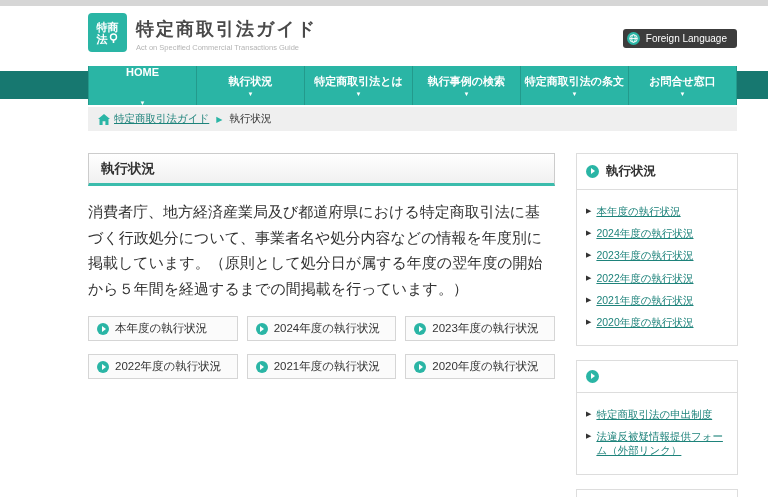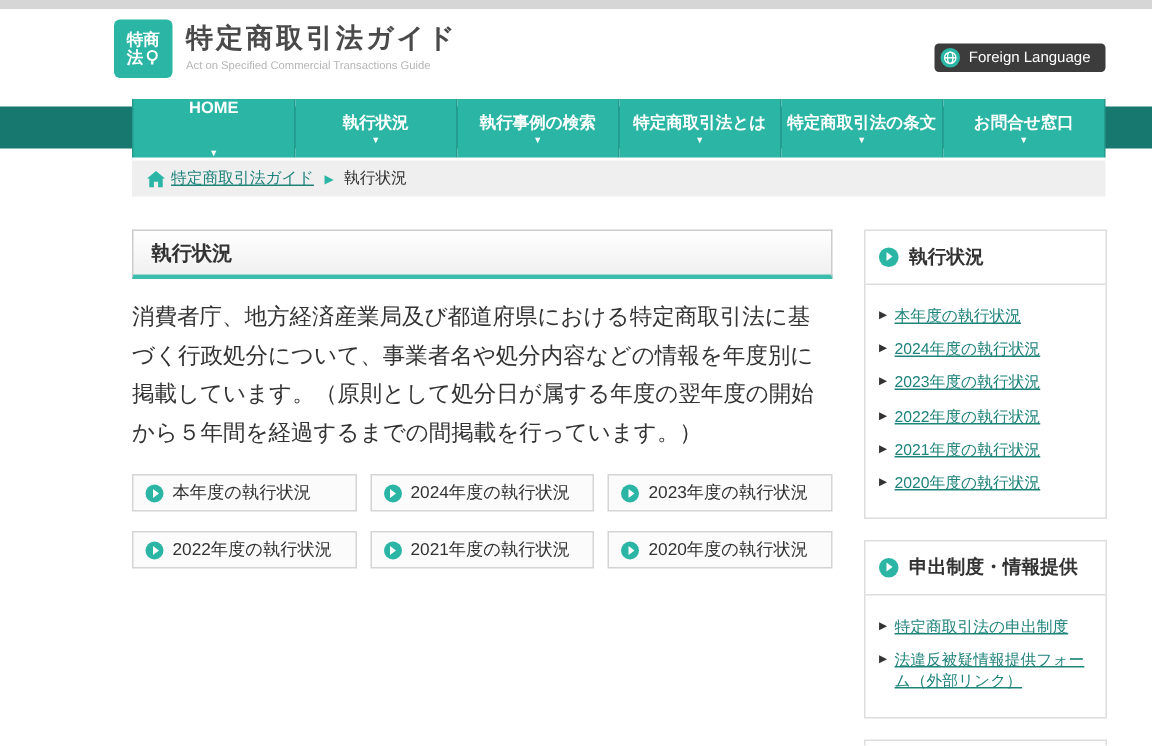--- a/index.html
+++ b/index.html
@@ -5,21 +5,21 @@
   * { margin:0; padding:0; box-sizing:border-box; }
   html,body { width:768px; height:497px; background:#fff; overflow:hidden;
     font-family:"Liberation Sans","DejaVu Sans",sans-serif; color:#333; }
   a { cursor:pointer; }
 
   
   .top-strip { height:6px; background:#d6d6d6; width:768px; }
 
   
   .header { height:60px; position:relative; background:#fff; }
-  .brand { position:absolute; left:76px; top:7px; display:flex; align-items:flex-start; }
+  .brand { position:absolute; left:88px; top:7px; display:flex; align-items:flex-end; }
   .logo-badge { width:39px; height:39px; background:#2ab5a5; border-radius:4px;
     color:#fff; display:flex; flex-direction:column; align-items:center; justify-content:center;
     font-weight:bold; font-size:11px; line-height:12px; }
   .logo-badge .row2 { display:flex; align-items:center; gap:1px; }
   .brand-text { margin-left:9px; }
   .brand-title { font-size:18px; font-weight:bold; color:#4a4a4a; letter-spacing:2px; }
   .brand-sub { font-size:7.5px; color:#b5b5b5; margin-top:2px; }
 
   .header-right { position:absolute; right:31px; top:5px; text-align:right; }
   .tts-link { display:inline-flex; align-items:center; gap:3px; font-size:9.5px;
@@ -123,25 +123,25 @@
   <div class="nav">
     <div class="nav-item">
       <span>HOME</span>
       <span class="caret">▼</span>
     </div>
     <div class="nav-item">
       <span>執行状況</span>
       <span class="caret">▼</span>
     </div>
     <div class="nav-item">
+      <span>特定商取引法とは</span>
+      <span class="caret">▼</span>
+    </div>
+    <div class="nav-item">
       <span>執行事例の検索</span>
-      <span class="caret">▼</span>
-    </div>
-    <div class="nav-item">
-      <span>特定商取引法とは</span>
       <span class="caret">▼</span>
     </div>
     <div class="nav-item">
       <span>特定商取引法の条文</span>
       <span class="caret">▼</span>
     </div>
     <div class="nav-item">
       <span>お問合せ窓口</span>
       <span class="caret">▼</span>
     </div>
@@ -225,21 +225,20 @@
         <div class="side-link">
           <span class="blt">▶</span>
           <a>2020年度の執行状況</a>
         </div>
       </div>
     </div>
 
     <div class="side-box">
       <div class="side-head">
         <span class="play-circle"></span>
-        <span>申出制度・情報提供</span>
       </div>
       <div class="side-links">
         <div class="side-link">
           <span class="blt">▶</span>
           <a>特定商取引法の申出制度</a>
         </div>
         <div class="side-link">
           <span class="blt">▶</span>
           <a>法違反被疑情報提供フォーム（外部リンク）</a>
         </div>

